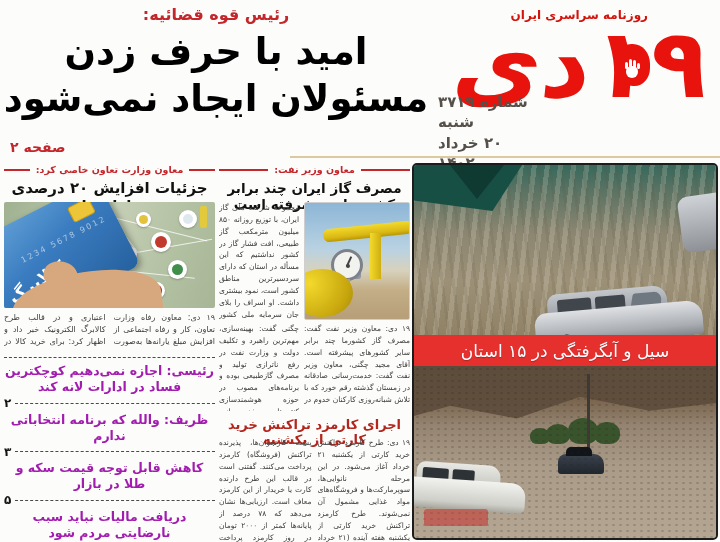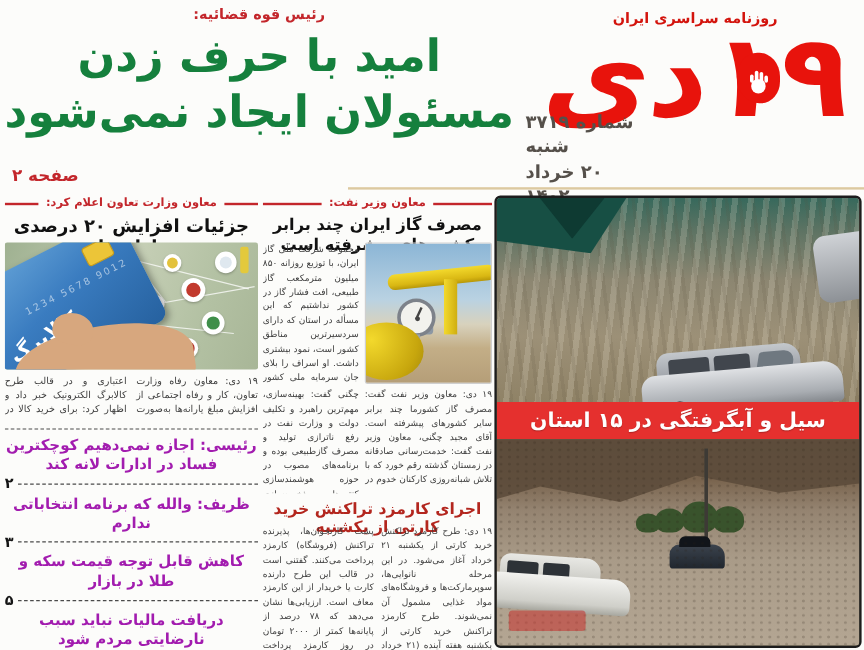--- a/index.html
+++ b/index.html
@@ -16,22 +16,22 @@
   .hand { position:absolute; top:12px; left:9px; width:18px; height:22px; }
   .hand .palm { position:absolute; bottom:0; left:3px; width:12px; height:12px; background:#fff; border-radius:45% 45% 50% 50%; }
   .hand .f { position:absolute; width:3px; height:10px; background:#fff; border-radius:2px; bottom:9px; }
   .hand .f1{ left:2px; height:7px; } .hand .f2{ left:6px; } .hand .f3{ left:10px; height:9px; } .hand .f4{ left:14px; height:6px; }
   .dateblock { position:absolute; top:92px; left:8px; width:92px; text-align:left; font-size:15px; line-height:1.35; color:#55504a; font-weight:bold; }
   .dateblock .en { direction:ltr; color:#2f2f52; }
   .mast-rule { position:absolute; top:156px; left:0; width:430px; height:2px; background:#dcc9a0; }
 
   
   .lead { position:absolute; top:0; left:0; width:432px; height:160px; text-align:center; }
-  .lead .kicker { margin-top:5px; color:#c3262b; font-size:12px; font-weight:bold; }
-  .lead .hl { margin-top:4px; font-size:37px; font-weight:bold; color:#15803d; line-height:1.28; letter-spacing:-1px; }
+  .lead .kicker { margin-top:5px; color:#c3262b; font-size:16px; font-weight:bold; }
+  .lead .hl { margin-top:4px; font-size:37px; font-weight:bold; color:#000000; line-height:1.28; letter-spacing:-1px; }
   .lead .pageref { position:absolute; bottom:5px; left:10px; color:#c3262b; font-size:14px; font-weight:bold; }
 
   
   .krow { display:flex; align-items:center; gap:6px; height:13px; }
   .krow .kline { flex:1; height:2px; background:#c3262b; }
   .krow .ktext { color:#c3262b; font-size:9.5px; font-weight:bold; white-space:nowrap; }
 
   
   .colL { position:absolute; top:163px; left:4px; width:211px; height:379px; overflow:hidden; }
   .colL .hl { text-align:center; font-size:15px; font-weight:bold; color:#111; height:24px; padding-top:3px; }
@@ -85,21 +85,21 @@
   .tarp2 { position:absolute; top:0; left:36px; width:54px; height:34px; background:#0e3a32; clip-path:polygon(0 0,100% 0,50% 100%); }
   .car-silver { position:absolute; right:14px; bottom:-6px; width:168px; height:58px; transform:rotate(-5deg); }
   .car-silver .body { position:absolute; bottom:0; width:100%; height:34px; background:linear-gradient(180deg,#dfe1e4,#a9adb2 70%,#83878c); border-radius:12px 16px 4px 6px; }
   .car-silver .cabin { position:absolute; bottom:26px; left:14px; width:120px; height:26px; background:linear-gradient(180deg,#c4c8cc,#9599a0); border-radius:10px 14px 0 0; }
   .car-silver .win { position:absolute; bottom:28px; height:18px; background:#41464d; border-radius:3px; }
   .car-silver .w1 { left:24px; width:34px; } .car-silver .w2 { left:62px; width:30px; }
   .car-silver .wshield { position:absolute; bottom:27px; left:98px; width:30px; height:19px; background:#6f7880; border-radius:2px 10px 0 2px; transform:skewX(-14deg); }
   .car-silver .wheel { position:absolute; bottom:-6px; left:22px; width:17px; height:17px; background:#23262a; border-radius:50%; }
   .car-edge { position:absolute; right:-34px; top:28px; width:70px; height:56px; background:linear-gradient(180deg,#cfd2d6,#8d9196); border-radius:10px; transform:rotate(-8deg); }
   .banner { width:100%; height:31px; background:#e5302e; display:flex; align-items:center; justify-content:center; }
-  .banner span { color:#fff; font-size:17px; font-weight:bold; letter-spacing:.5px; text-shadow:0 1px 1px rgba(0,0,0,.25); }
+  .banner span { color:#fff; font-size:17px; font-weight:normal; letter-spacing:.5px; text-shadow:0 1px 1px rgba(0,0,0,.25); }
   .flood-bot { position:relative; width:100%; height:172px; overflow:hidden;
     background:linear-gradient(180deg,#6a5946 0%,#7a654f 20%,#948370 34%,#a99b88 58%,#b4a693 100%); }
   .ridge { position:absolute; top:0; left:0; width:100%; height:64px; background:#5b4a39;
     clip-path:polygon(0 0,100% 0,100% 58%,78% 70%,55% 48%,34% 82%,12% 62%,0 78%); opacity:.85; }
   .speckle { position:absolute; inset:0; background-image:radial-gradient(rgba(40,30,20,.28) 1px, rgba(0,0,0,0) 1.6px); background-size:7px 6px; opacity:.7; }
   .trees { position:absolute; top:52px; right:96px; width:92px; height:26px; }
   .trees i { position:absolute; bottom:0; background:#39532c; border-radius:50% 50% 40% 40%; }
   .t1{ right:0; width:26px; height:22px; } .t2{ right:22px; width:30px; height:26px; } .t3{ right:50px; width:24px; height:20px; } .t4{ right:70px; width:20px; height:16px; }
   .pole { position:absolute; top:8px; right:126px; width:3px; height:84px; background:#3d3a35; }
   .car-dark { position:absolute; top:88px; right:112px; width:46px; height:20px; background:linear-gradient(180deg,#3b434d,#20262e); border-radius:8px 10px 3px 3px; }
@@ -142,21 +142,21 @@
 
   <div class="lead">
     <div class="kicker">رئیس قوه قضائیه:</div>
     <div class="hl">امید با حرف زدن مسئولان ایجاد نمی‌شود</div>
     <div class="pageref">صفحه ۲</div>
   </div>
 
   <div class="colL">
     <div class="krow">
       <div class="kline"></div>
-      <div class="ktext">معاون وزارت تعاون اعلام کرد:</div>
+      <div class="ktext">معاون وزارت تعاون خاصی کرد:</div>
       <div class="kline"></div>
     </div>
     <div class="hl">جزئیات افزایش ۲۰ درصدی یارانه‌ها</div>
 
     <div class="card-photo">
       <div class="web-line" style="top:24px; right:6px; width:120px; transform:rotate(14deg);"></div>
       <div class="web-line" style="top:48px; right:2px; width:130px; transform:rotate(-10deg);"></div>
       <div class="web-line" style="top:70px; right:20px; width:110px; transform:rotate(6deg);"></div>
       <div class="web-line" style="top:14px; right:60px; width:90px; transform:rotate(52deg);"></div>
       <div class="node" style="top:8px; right:18px; width:18px; height:18px;">

